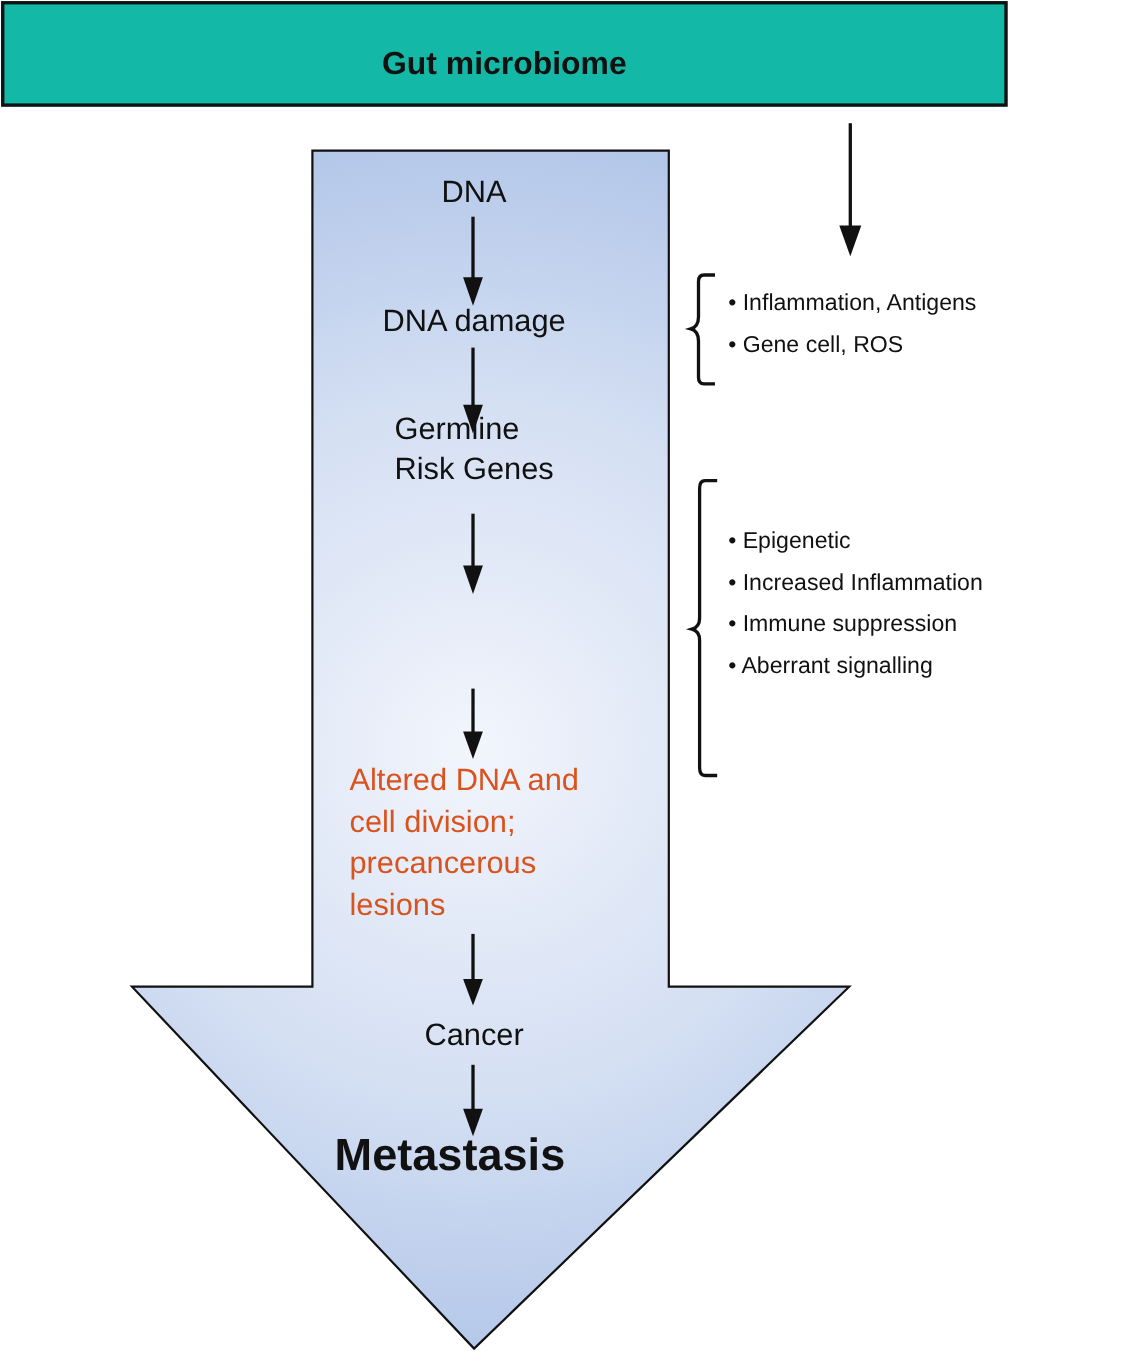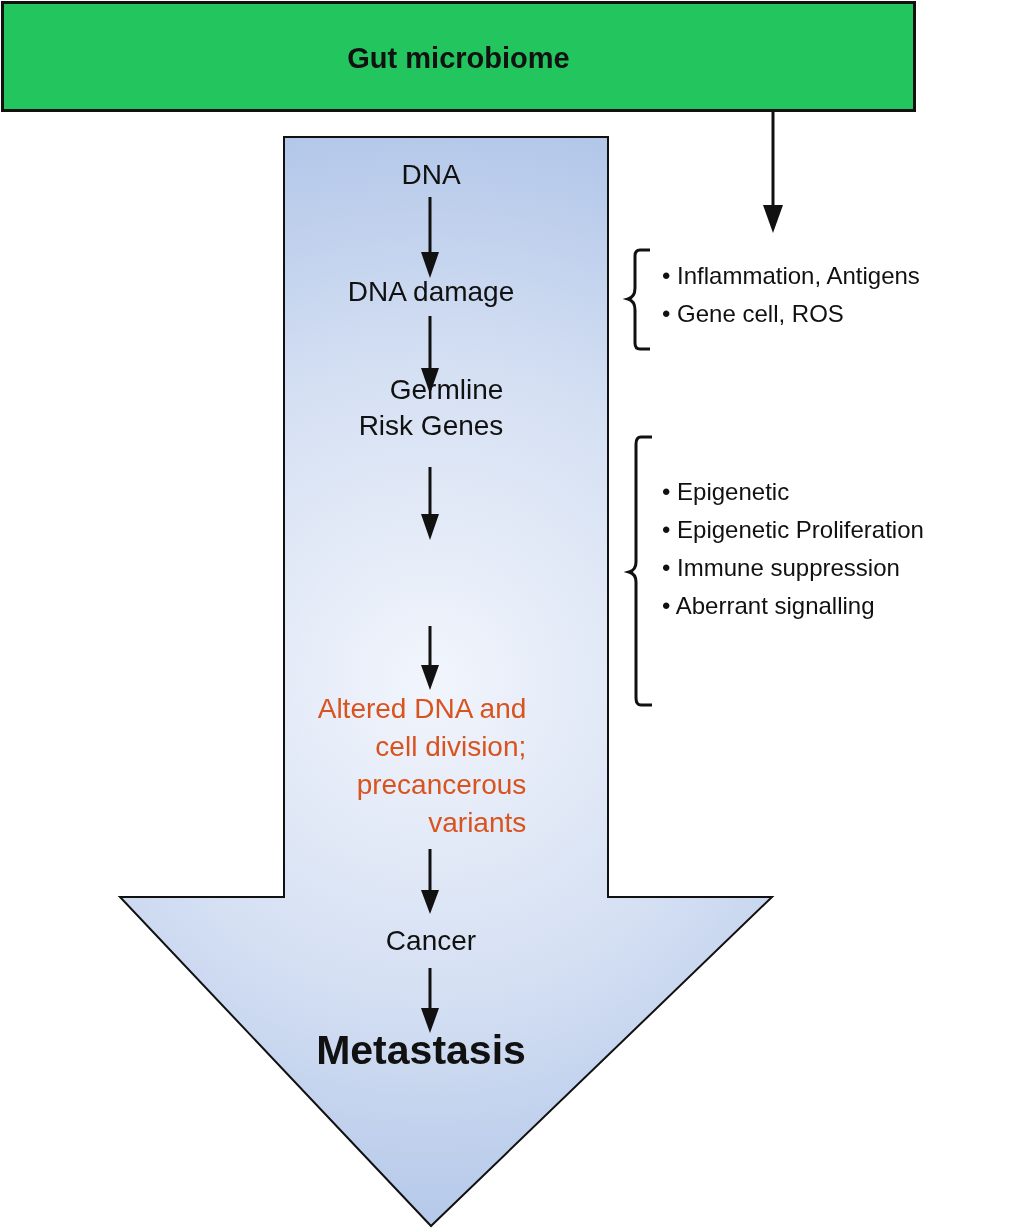--- a/index.html
+++ b/index.html
@@ -1,21 +1,21 @@
 <!DOCTYPE html>
 <html><head>
 <meta charset="utf-8">
 <style>
   html, body { margin: 0; padding: 0; background: #ffffff; }
   body { width: 1020px; height: 1228px; position: relative; overflow: hidden; font-family: "Liberation Sans", sans-serif; }
   #stage { position: absolute; left: 0; top: 0; width: 1020px; height: 1228px; }
-  .txt { position: absolute; text-align: right; color: #111; font-size: 28px; line-height: 36px; transform: translateX(-50%); white-space: nowrap; }
-  .header-box { position: absolute; left: 1px; top: 1px; width: 915px; height: 111px; background: #22c55e; border: 3px solid #111; box-sizing: border-box; text-decoration: underline; }
+  .txt { position: absolute; text-align: left; color: #111; font-size: 28px; line-height: 36px; transform: translateX(-50%); white-space: nowrap; }
+  .header-box { position: absolute; left: 1px; top: 1px; width: 915px; height: 96px; background: #14b8a6; border: 3px solid #111; box-sizing: border-box; text-decoration: underline; }
   .header-title { position: absolute; left: 0; right: 0; top: 38px; text-align: center; font-weight: bold; font-size: 29px; color: #111; }
-  .bullets { position: absolute; font-size: 24px; line-height: 38px; color: #111; }
+  .bullets { position: absolute; font-size: 21px; line-height: 38px; color: #111; }
   .bullets div { white-space: nowrap; }
   .bullets .cont { padding-left: 20px; }
 </style>
 </head>
 <body>
 
 <div id="stage">
   <svg width="1020" height="1228" style="position:absolute;left:0;top:0">
     <defs>
       <radialGradient id="bigArrowGrad" cx="430" cy="680" r="560" gradientUnits="userSpaceOnUse">
@@ -71,31 +71,31 @@
     <div>DNA damage</div>
   </div>
   <div class="txt" style="left:431px;top:372px">
     <div>Germline</div>
     <div>Risk Genes</div>
   </div>
   <div class="txt" style="left:422px;top:690px;color:#d9531e;line-height:38px">
     <div>Altered DNA and</div>
     <div>cell division;</div>
     <div>precancerous</div>
-    <div>variants</div>
+    <div>lesions</div>
   </div>
   <div class="txt" style="left:431px;top:923px">
     <div>Cancer</div>
   </div>
-  <div class="txt" style="left:421px;top:1026px;font-size:41px;line-height:48px;font-weight:bold">Metastasis</div>
+  <div class="txt" style="left:409px;top:1026px;font-size:41px;line-height:48px;font-weight:bold">Metastasis</div>
 
   <div class="bullets" style="left:662px;top:257px">
     <div>• Inflammation, Antigens</div>
     <div>• Gene cell, ROS</div>
   </div>
 
   <div class="bullets" style="left:662px;top:473px">
     <div>• Epigenetic</div>
-    <div>• Epigenetic Proliferation</div>
+    <div>• Increased Inflammation</div>
     <div>• Immune suppression</div>
     <div>• Aberrant signalling</div>
   </div>
 </div>
 
 </body></html>

